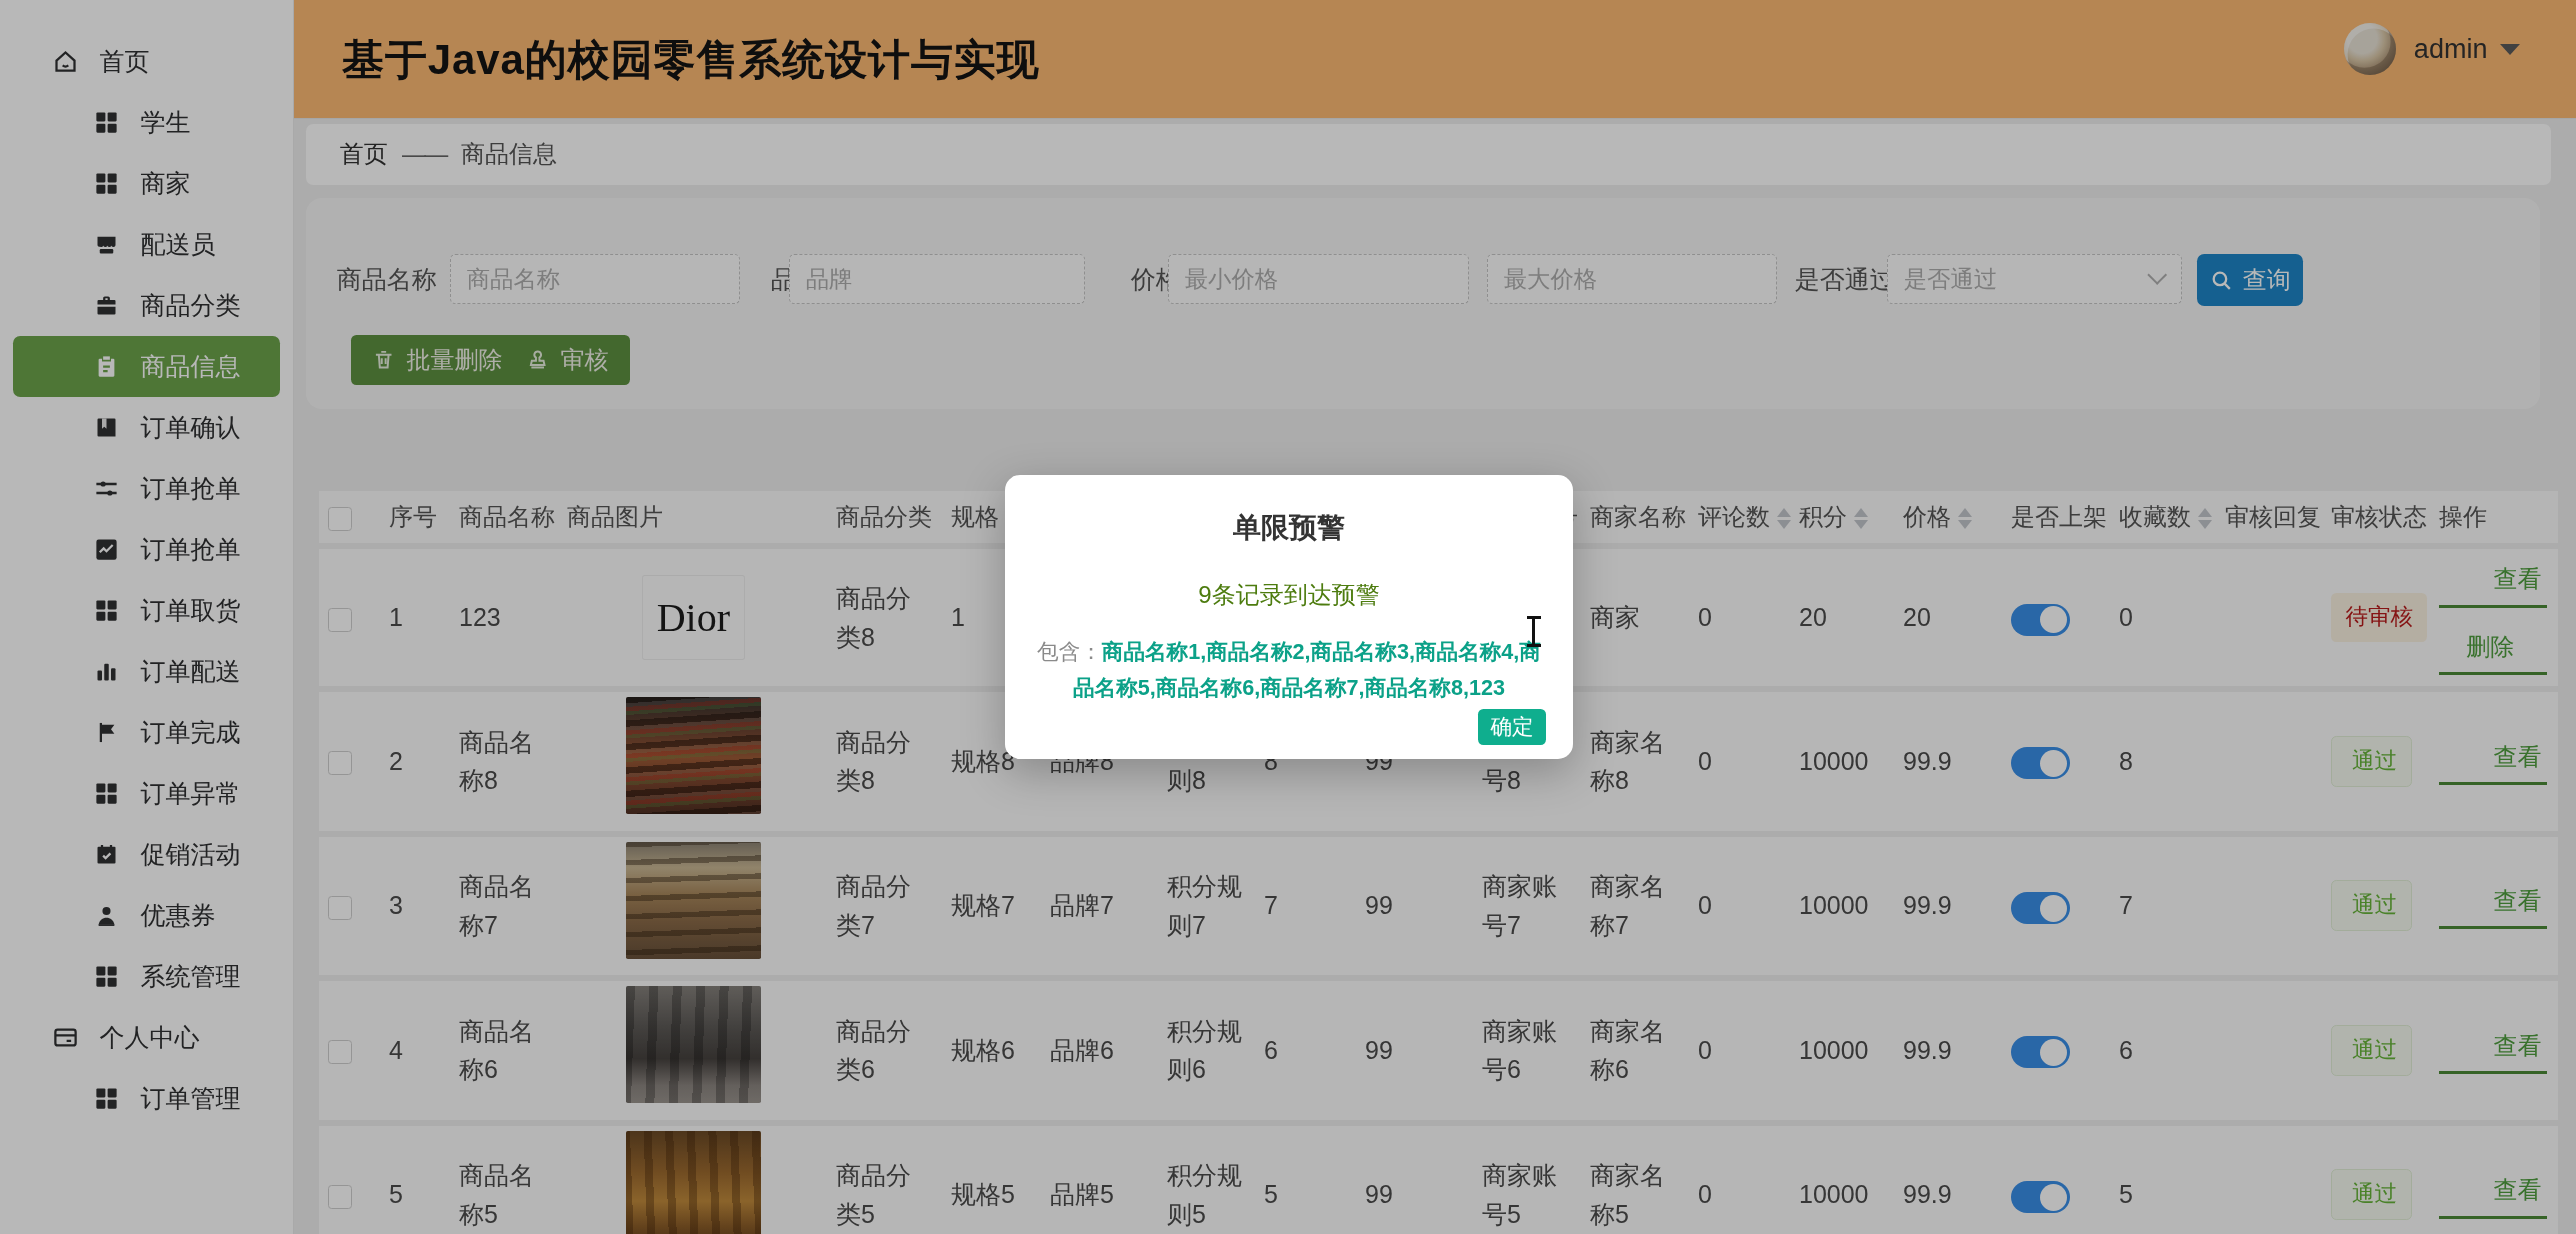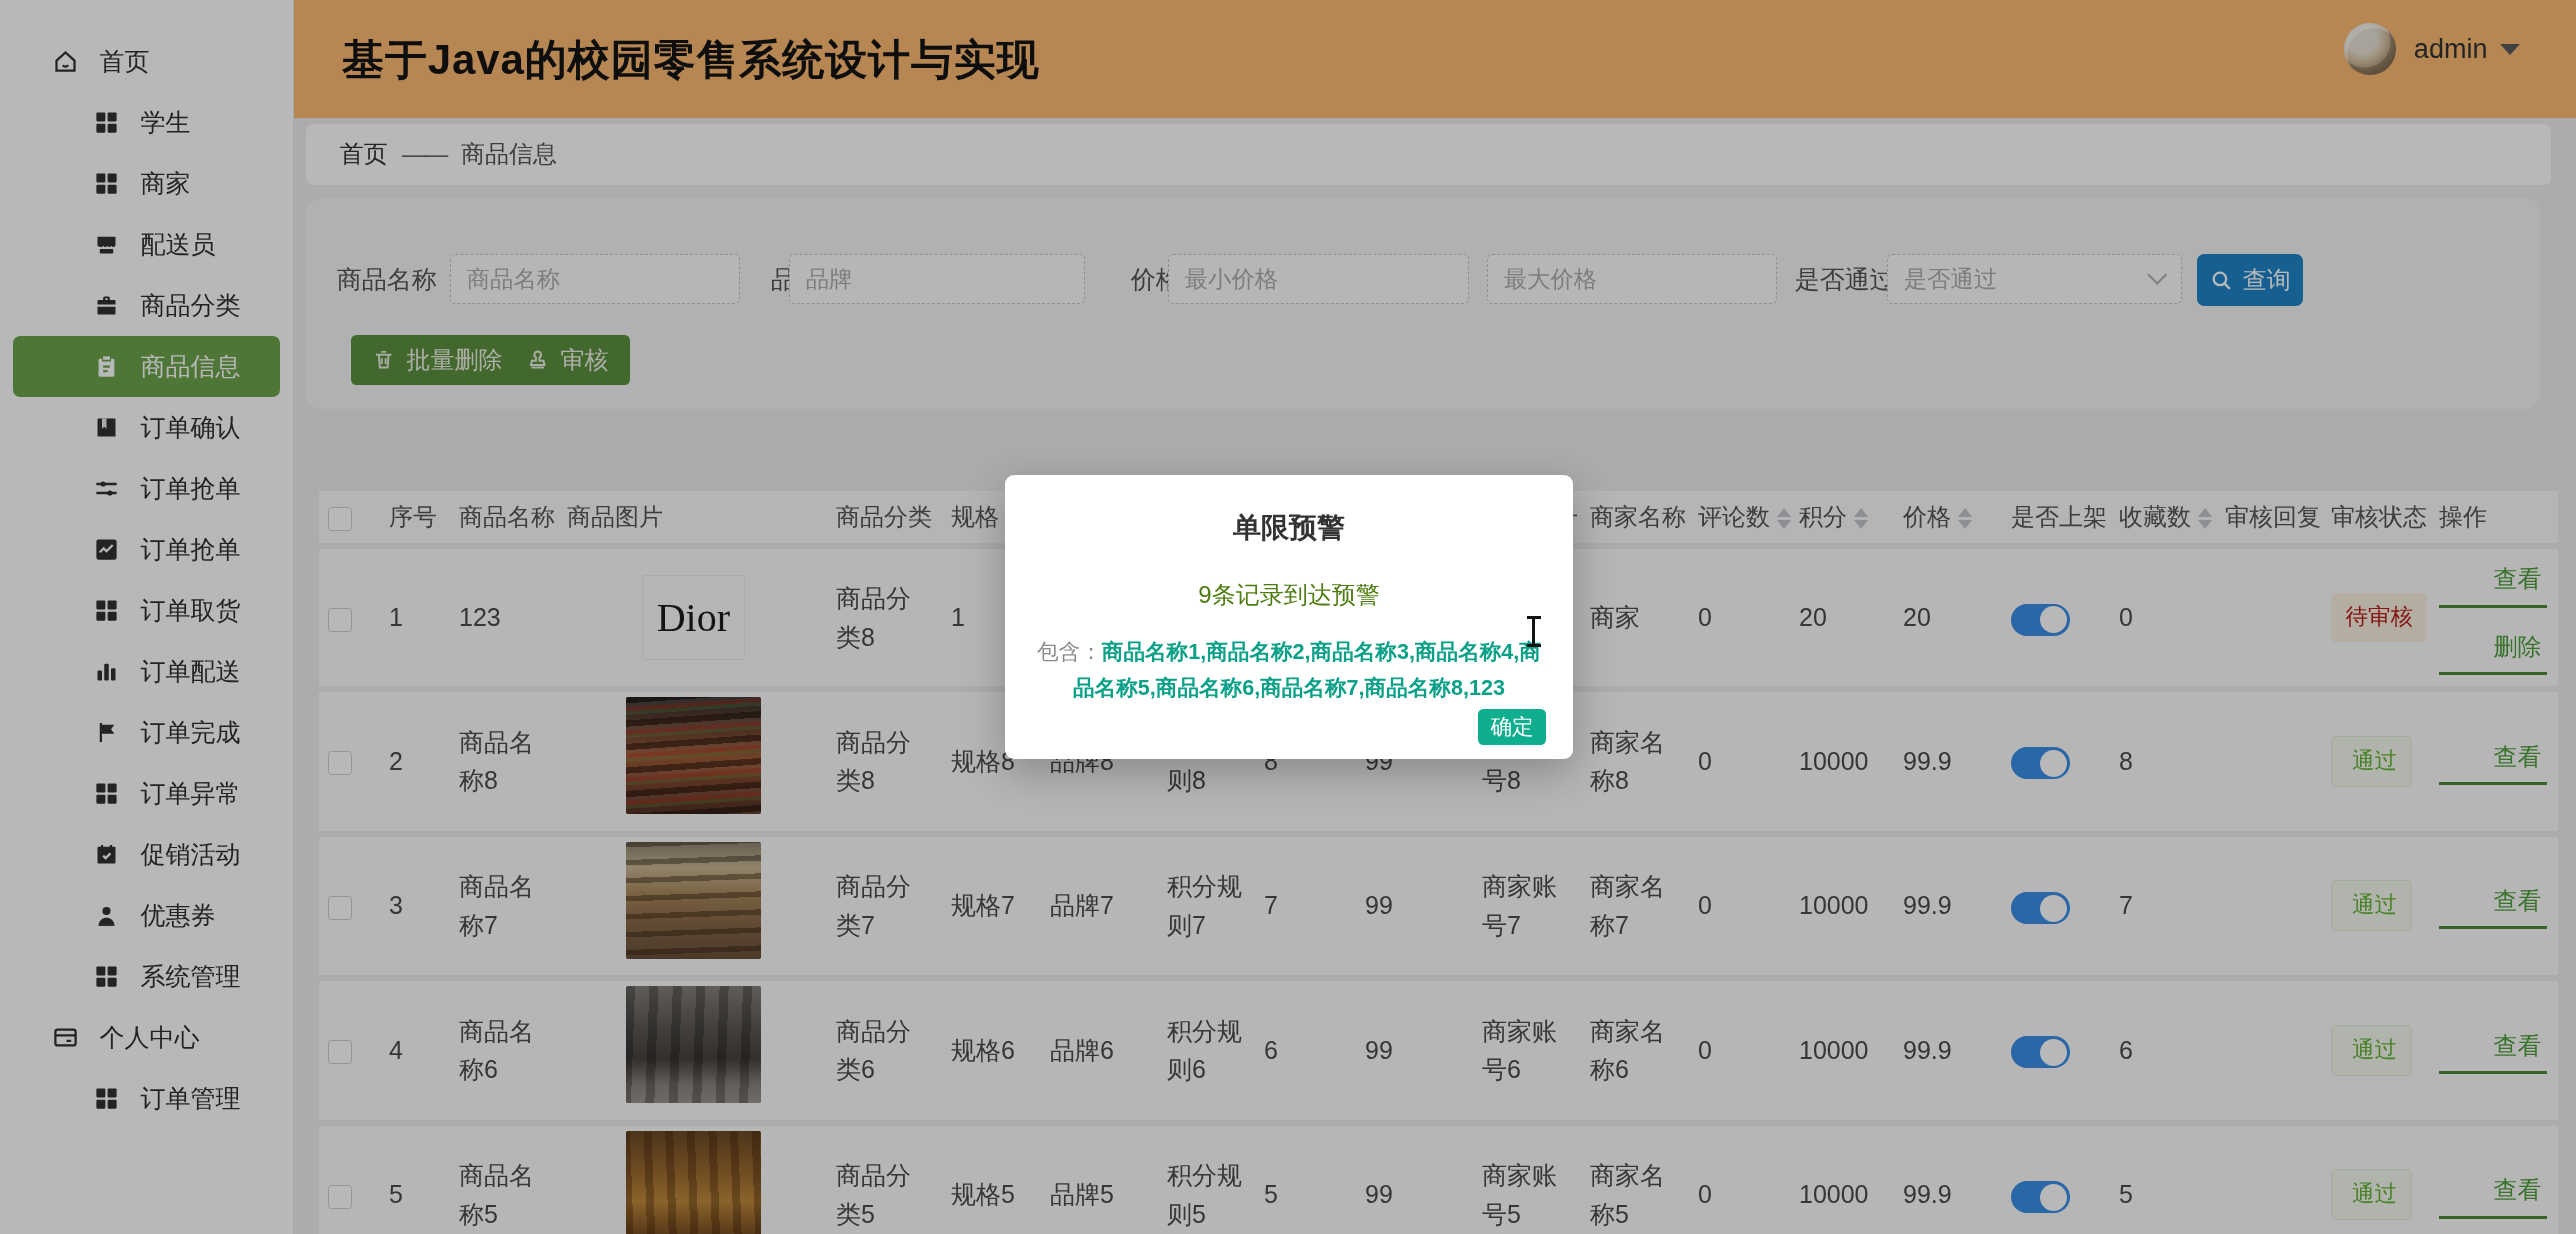--- a/index.html
+++ b/index.html
@@ -62,25 +62,25 @@
   .ph-2 { background:repeating-linear-gradient(178deg, rgba(40,25,10,.4) 0 5.4px, transparent 5.4px 18px), linear-gradient(180deg,#8c8374 0%,#c9b794 22%,#a8875c 45%,#8a6a48 68%,#67503a 100%); }
   .ph-3 { background:repeating-linear-gradient(92deg, rgba(0,0,0,.25) 0 9px, transparent 9px 23.4px), linear-gradient(180deg,#85817c 0%,#5d5a57 35%,#46423f 62%,#8b8580 85%,#9a948e 100%); }
   .ph-4 { background:repeating-linear-gradient(88deg, rgba(60,30,5,.35) 0 8px, transparent 8px 21.6px), linear-gradient(180deg,#6b4a26 0%,#9c6a2f 35%,#c08a3c 60%,#8a5c28 82%,#5e3d1c 100%); }
   .toggle { display:inline-block; width:59px; height:32px; border-radius:16px; background:#3a8fe8; position:relative; cursor:pointer; vertical-align:middle; }
   .toggle .knob { position:absolute; right:2.7px; top:2.7px; width:27px; height:27px; border-radius:50%; background:#fff; }
   .badge { display:inline-block; font-size:22.5px; padding:7.2px 14.4px; border-radius:5.4px; white-space:nowrap; }
   .badge.warning { color:#b91c1c; background:#faf1e1; }
   .badge.success { color:#67b43a; background:#f5faf0; border:1.8px solid #e2efd7;padding-left:20px; }
   .td-ops { text-align:right; padding-right:12.6px !important; }
   .op-link { display:block; width:108px; margin-left:auto; text-align:right; color:#4f9e3f; font-size:24px; padding:0 5.4px 7.2px 0; border-bottom:3.6px solid #4c8a36; cursor:pointer; }
-  .op-link + .op-link { margin-top:20px; }
+  .op-link + .op-link { margin-top:20px;text-align:center; }
 
   
   .backdrop { position:absolute; inset:0; background:rgba(0,0,0,.28); z-index:40; }
-  .modal { position:absolute; left:1005px; top:475px; width:568px; height:284px; background:#fff; border-radius:9px; box-shadow:0 12.6px 43px rgba(0,0,0,.25); z-index:50; text-align:center; }
+  .modal { position:absolute; left:1005px; top:475px; width:568px; height:284px; background:#fff; border-radius:15px; box-shadow:0 12.6px 43px rgba(0,0,0,.25); z-index:50; text-align:center; }
   .modal-title { margin-top:34px; font-size:28px; font-weight:bold; color:#333; }
   .modal-sub { margin-top:32px; font-size:24px; color:#4d7c0f; }
   .modal-body { margin:23.4px auto 0; width:508px; font-size:21.6px; color:#8a8a8a; line-height:1.65; }
   .modal-items { color:#0ba188; font-weight:bold; }
   .modal-confirm { position:absolute; right:27px; bottom:14.4px; width:68px; height:36px; background:#0fae8e; color:#fff; border:none; border-radius:5.4px; font-size:21.6px; cursor:pointer; font-family:inherit; }
   .ibeam { position:absolute; left:1527px; top:616px; width:13.5px; height:30.5px; z-index:60; }
   .ibeam::before { content:""; position:absolute; left:5.4px; top:0; bottom:0; width:2.7px; background:#111; }
   .ibeam::after { content:""; position:absolute; left:0; right:0; top:0; height:2.7px; background:#111; box-shadow:0 28px 0 #111; }
 </style>
 </head>

